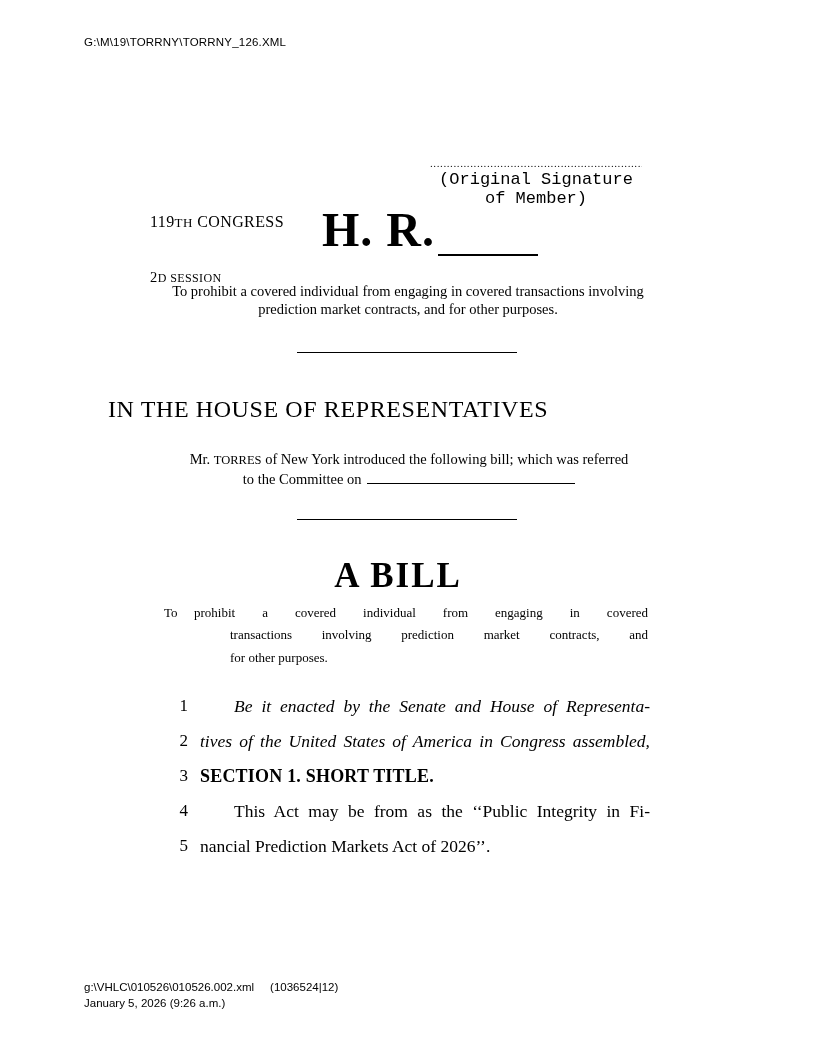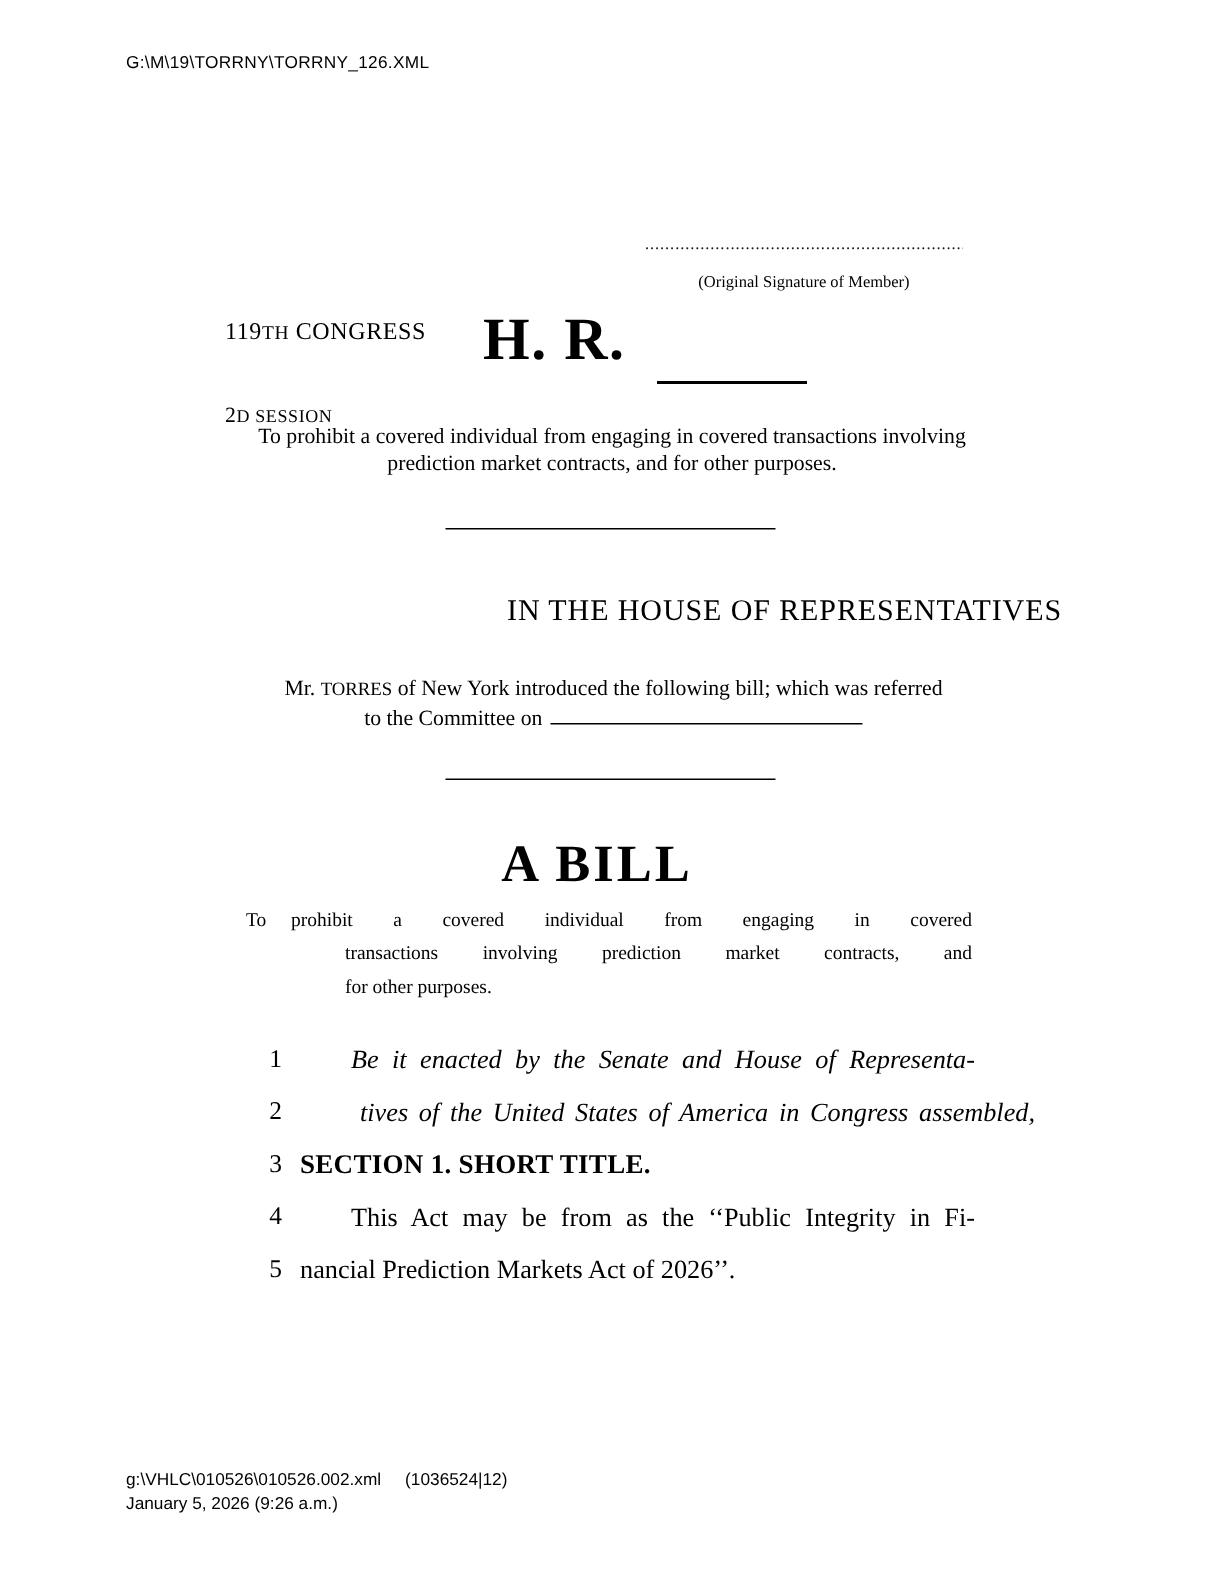--- a/index.html
+++ b/index.html
@@ -45,23 +45,23 @@
     font-family: "Liberation Serif", serif;
     font-size: 11px;
     letter-spacing: 0.6px;
     color: #111;
     line-height: 10px;
     white-space: nowrap;
     overflow: hidden;
     height: 12px;
   }
   .sig-caption {
-    margin-top: 12px;
-    font-size: 11px;
-    font-family: Liberation Serif, serif;
+    margin-top: 0;
+    font-size: 17px;
+    font-family: Liberation Mono, monospace;
     color: #000;
   }
 
   
   .congress-row {
     position: absolute;
     left: 150px;
     top: 208px;
     width: 520px;
     height: 56px;
@@ -85,21 +85,21 @@
     letter-spacing: 0.4px;
     white-space: nowrap;
     margin-top: 36px;
   }
   .congress-line2 .sc { font-size: 12px; }
 
   .hr-label {
     position: absolute;
     left: 172px;
     top: -6px;
-    font-size: 40px;
+    font-size: 48px;
     font-weight: bold;
     letter-spacing: 1px;
     font-family: "Liberation Serif", serif;
   }
   .hr-rule {
     position: absolute;
     left: 288px;
     top: 46px;
     width: 100px;
     border-bottom: 2.2px solid #000;
@@ -125,22 +125,22 @@
   }
   .short-rule.r1 { top: 352px; }
   .short-rule.r2 { top: 519px; }
 
   
   .in-the-house {
     position: absolute;
     left: 108px;
     top: 396px;
     width: 600px;
-    text-align: right;
-    font-size: 20px;
+    text-align: left;
+    font-size: 24px;
     letter-spacing: 0.6px;
     white-space: nowrap;
   }
 
   
   .sponsor {
     position: absolute;
     left: 170px;
     top: 450px;
     width: 478px;
@@ -229,21 +229,21 @@
     font-size: 17.5px;
   }
   .line-text.indent {
     text-indent: 34px;
   }
   .line-text.italic {
     font-style: italic;
     text-align: justify;
     text-align-last: justify;
   }
-  .line-text.italic.noind { text-indent: 0; margin-left: 40px; }
+  .line-text.italic.noind { text-indent: 0; }
   .line-text.just {
     text-align: justify;
     text-align-last: justify;
   }
   .sec-head {
     font-weight: bold;
     font-size: 18px;
     letter-spacing: 0.2px;
   }
 

